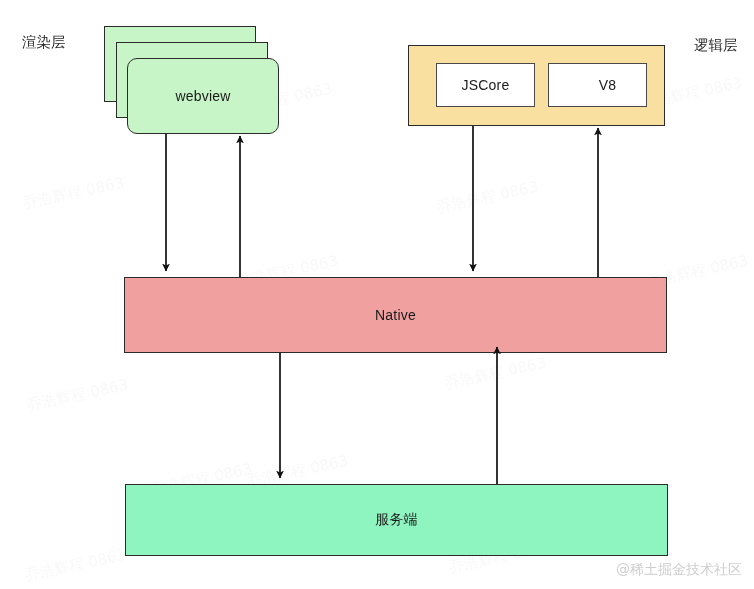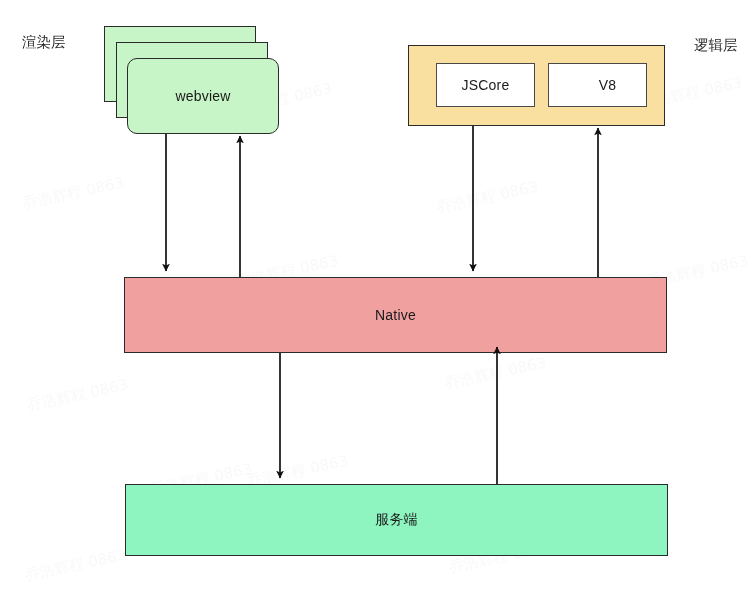--- a/index.html
+++ b/index.html
@@ -170,14 +170,15 @@
 
     <line x1="473" y1="126" x2="473" y2="271" stroke="#111111" stroke-width="1.7" marker-end="url(#ahead)"></line>
 
     <line x1="598" y1="277" x2="598" y2="128" stroke="#111111" stroke-width="1.7" marker-end="url(#ahead)"></line>
 
     <line x1="280" y1="353" x2="280" y2="478" stroke="#111111" stroke-width="1.7" marker-end="url(#ahead)"></line>
 
     <line x1="497" y1="484" x2="497" y2="347" stroke="#111111" stroke-width="1.7" marker-end="url(#ahead)"></line>
   </svg>
 
+  <div class="wm-corner">@稀土掘金技术社区</div>
 
 </div>
 
 </body></html>

